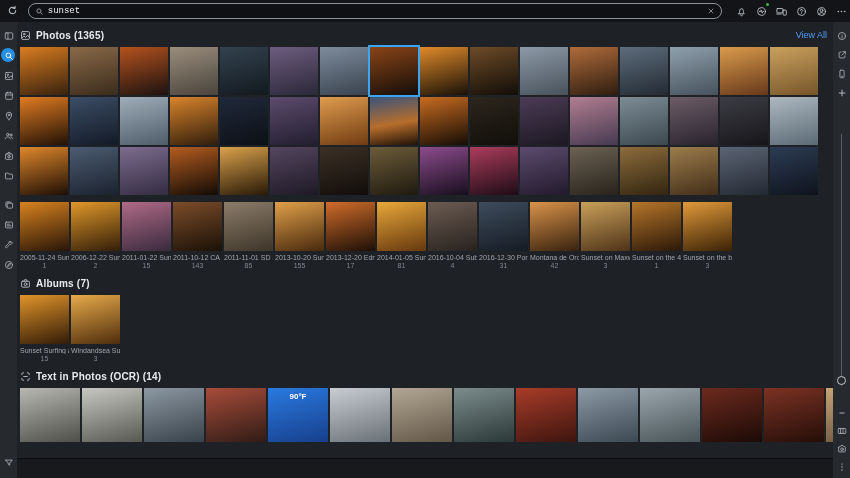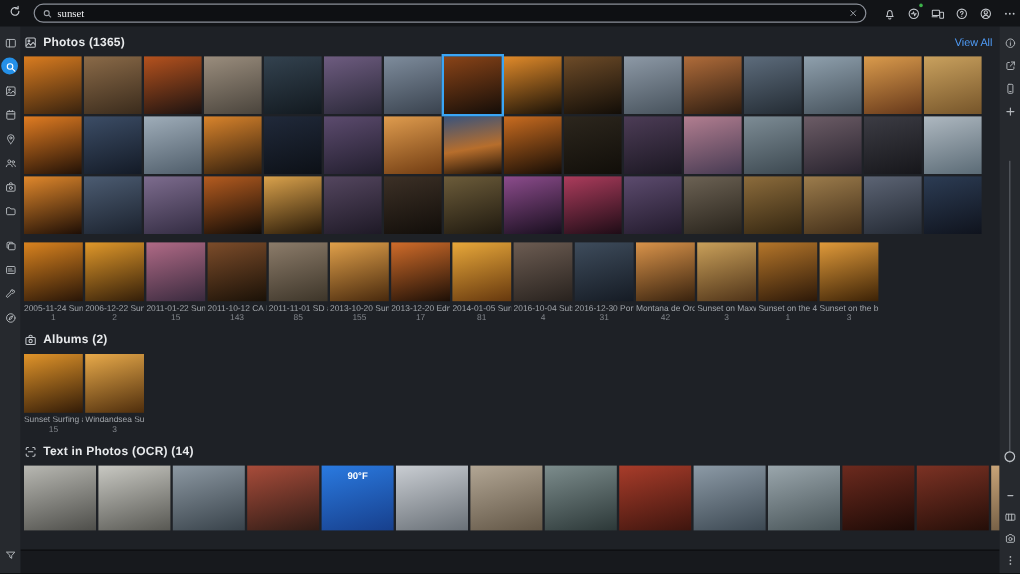--- a/index.html
+++ b/index.html
@@ -13,21 +13,21 @@
             background:#121417; display:flex; align-items:center; z-index:6; }
   .tb-btn { width:18px; height:18px; display:flex; align-items:center; justify-content:center;
             color:#c3c7cc; margin-left:4px; cursor:pointer; position:relative; }
   .tb-btn svg { width:11px; height:11px; }
   .searchbox { position:relative; margin-left:6px; width:703px; height:16px;
                background:#0e1013; border:1px solid #8b9099; border-radius:8px;
                display:flex; align-items:center; padding:0 6px; }
   .searchbox .mag { color:#9da2a8; display:flex; }
   .searchbox .mag svg { width:9px; height:9px; }
   .searchbox input { flex:1; background:transparent; border:none; outline:none;
-                     color:#f0f1f3; font-size:9px; font-family:Liberation Serif, serif;
+                     color:#f0f1f3; font-size:9px; font-family:Liberation Mono, monospace;
                      padding:0 4px; }
   .searchbox .clear { color:#9da2a8; display:flex; cursor:pointer; }
   .searchbox .clear svg { width:8px; height:8px; }
   .tb-right { display:flex; align-items:center; margin-left:8px; }
   .tb-right .tb-btn { margin-left:2px; }
   .sync-dot { position:absolute; top:1px; right:1px; width:3px; height:3px;
               border-radius:50%; background:#3cb34a; }
 
   
   .leftrail { position:absolute; top:22px; left:0; bottom:0; width:17px;
@@ -505,21 +505,21 @@
 
     <div class="sec">
       <div class="sec-header">
         <span class="sh-icon">
             <svg viewBox="0 0 24 24" fill="none" stroke="currentColor" stroke-width="1.9" stroke-linecap="round" stroke-linejoin="round">
               <rect x="3.5" y="7" width="17" height="13" rx="2"></rect>
               <path d="M9 7V6a3 3 0 0 1 6 0v1"></path>
               <circle cx="12" cy="13.5" r="3"></circle>
             </svg>
           </span>
-        <span class="sh-title">Albums (2)</span>
+        <span class="sh-title">Albums (7)</span>
       </div>
       <div class="tile-row" id="album-row">
           <div class="titem">
             <div class="tile" style="background: linear-gradient(165deg, rgb(224, 148, 42), rgb(50, 27, 7));"></div>
             <div class="tlabel">Sunset Surfing at...</div>
             <div class="tcount">15</div>
           </div>
           <div class="titem">
             <div class="tile" style="background: linear-gradient(165deg, rgb(232, 170, 74), rgb(78, 45, 12));"></div>
             <div class="tlabel">Windandsea Suns...</div>

